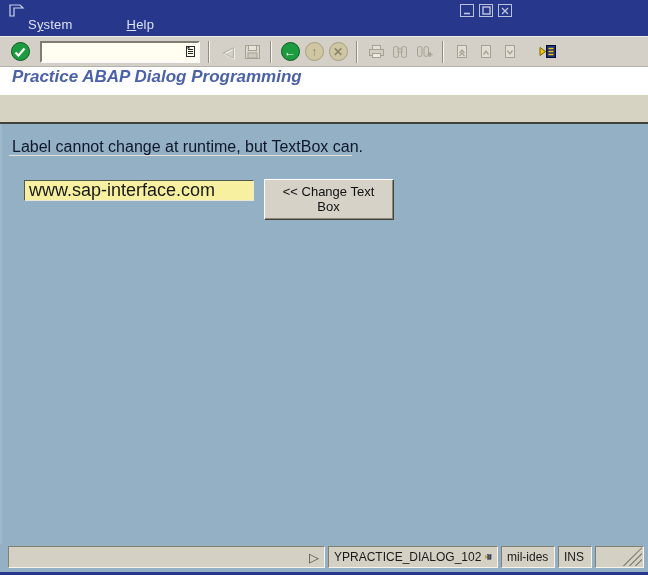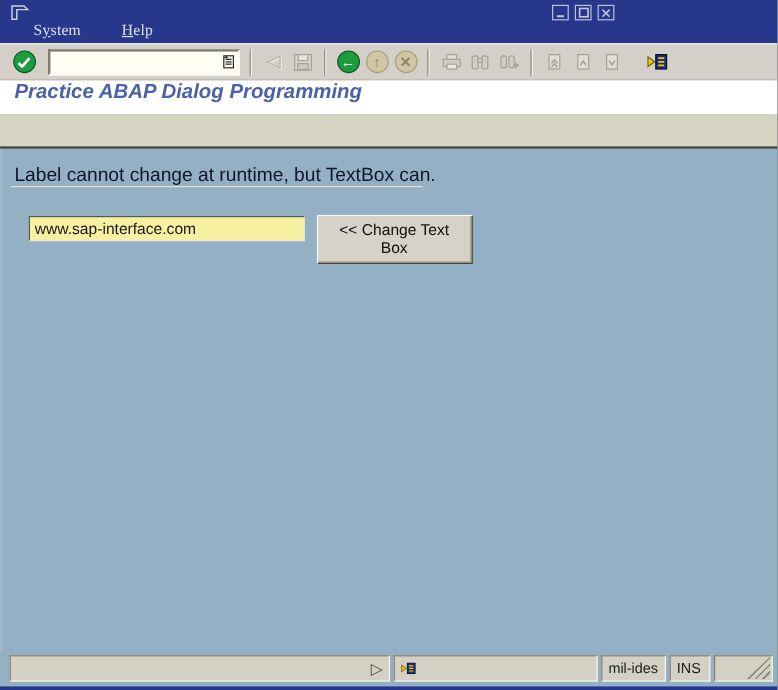--- a/index.html
+++ b/index.html
@@ -6,21 +6,21 @@
   *{box-sizing:border-box;}
   .window{
     position:relative;width:648px;height:575px;overflow:hidden;
     font-family:"Liberation Sans",sans-serif;background:#93b0c4;
   }
   
   .titlebar{position:absolute;top:0;left:0;right:0;height:36px;background:#27378b;color:#dde2f2;}
   .sysicon{position:absolute;left:8px;top:3px;width:18px;height:14px;}
   .winctrls{position:absolute;right:136px;top:4px;display:flex;gap:5px;}
   .ctrl{width:14px;height:13px;border:1px solid #b9c2d8;display:flex;align-items:center;justify-content:center;cursor:default;}
-  .menurow{position:absolute;left:28px;top:17px;display:flex;gap:34px;font-size:13px;letter-spacing:.2px;font-family:Liberation Serif, serif;}
+  .menurow{position:absolute;left:28px;top:17px;display:flex;gap:54px;font-size:13px;letter-spacing:.2px;}
   .mi{cursor:default;}
   .mi .ul{text-decoration:underline;}
   
   .logoblock{position:absolute;top:0;right:0;width:125px;height:66px;z-index:6;
     background:
       radial-gradient(circle at 68% 55%, rgba(255,255,255,.85) 0 3px, rgba(255,255,255,0) 4px),
       repeating-radial-gradient(circle at 68% 55%, rgba(235,246,255,.75) 0 2px, rgba(110,160,205,.25) 2px 6px, rgba(190,220,240,.55) 6px 11px),
       linear-gradient(135deg,#a9cce6 0%,#74a8d0 55%,#5e96c2 100%);
   }
   .logonavy{position:absolute;left:0;top:0;width:86px;height:37px;background:#1c2d7a;
@@ -50,21 +50,21 @@
   .screentitle{color:#4b61a8;font-size:17px;font-weight:bold;font-style:italic;}
   .appbar{position:absolute;top:95px;left:0;right:0;height:29px;background:#d7d3c3;
     border-bottom:2px solid #43423a;}
   
   .content{position:absolute;top:124px;left:0;right:0;bottom:31px;background:#93b0c4;border-left:2px solid #9fb9ca;}
   .lbl{position:absolute;left:10px;top:14px;font-size:16px;color:#0f172a;}
   .rule{position:absolute;left:7px;top:31px;width:343px;height:1px;background:#e6e2d2;}
   .textbox{position:absolute;left:22px;top:56px;width:230px;height:21px;background:#f6f0a0;
     border-top:1px solid #55584e;border-left:1px solid #55584e;
     border-bottom:1px solid #e9e7db;border-right:1px solid #e9e7db;
-    font-size:13px;padding:0 4px;color:#1a1a1a;outline:0;font-family:"Liberation Sans",sans-serif;}
+    font-size:18px;padding:0 4px;color:#1a1a1a;outline:0;font-family:"Liberation Sans",sans-serif;}
   .pushbtn{position:absolute;left:262px;top:55px;width:129px;height:40px;background:#d6d2c8;
     border:0;font-size:13px;color:#111;font-family:"Liberation Sans",sans-serif;cursor:default;
     box-shadow:inset 1px 1px 0 #fffef6, inset -1px -1px 0 #8a8778, 1px 1px 0 #45443b;}
   
   .statusbar{position:absolute;left:0;right:0;bottom:5px;height:26px;background:#93b0c4;
     display:flex;align-items:center;padding:0 4px 0 8px;gap:3px;font-size:12px;color:#1a1a1a;}
   .cell{height:22px;background:#d4d0c4;
     border-top:1px solid #82806f;border-left:1px solid #82806f;
     border-bottom:1px solid #f6f4ec;border-right:1px solid #f6f4ec;
     display:flex;align-items:center;padding:0 5px;}
@@ -215,20 +215,21 @@
     <input class="textbox" value="www.sap-interface.com" style="">
     <button class="pushbtn">&lt;&lt; Change Text Box</button>
   </div>
 
   <div class="statusbar">
     <div class="cell msgcell">
       <span class="msg"></span>
       <span class="msgtri">▷</span>
     </div>
     <div class="cell txncell">
+      <span>YPRACTICE_DIALOG_102</span>
       <svg width="13" height="12" viewBox="0 0 18 15">
         <polygon points="1,3.5 6.5,7.5 1,11.5" fill="#f6c800" stroke="#7a6200" stroke-width="1"></polygon>
         <rect x="7.5" y="1.5" width="9" height="12" fill="#1c2d7a" stroke="#00102e"></rect>
         <path d="M9.5 4.5h5M9.5 7.5h5M9.5 10.5h5" stroke="#f6c800" stroke-width="1.4"></path>
       </svg>
     </div>
     <div class="cell syscell">
       <span>mil-ides</span>
     </div>
     <div class="cell inscell">

